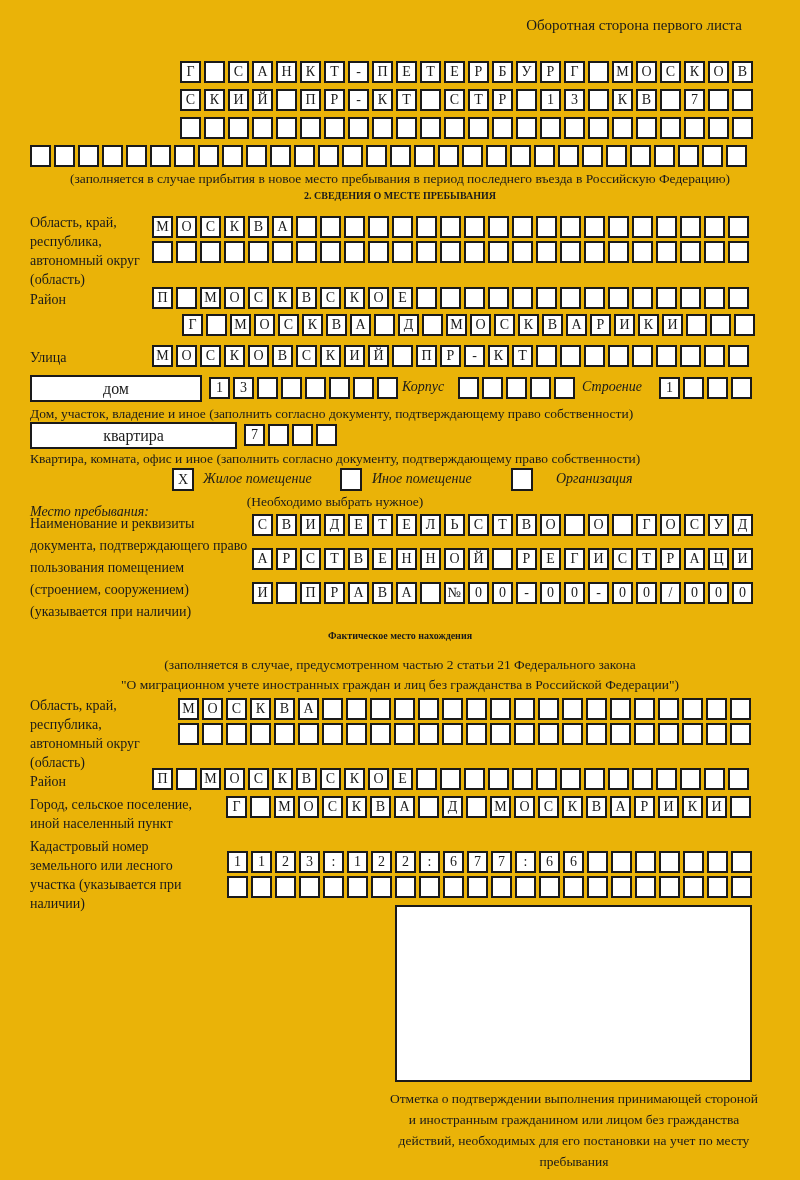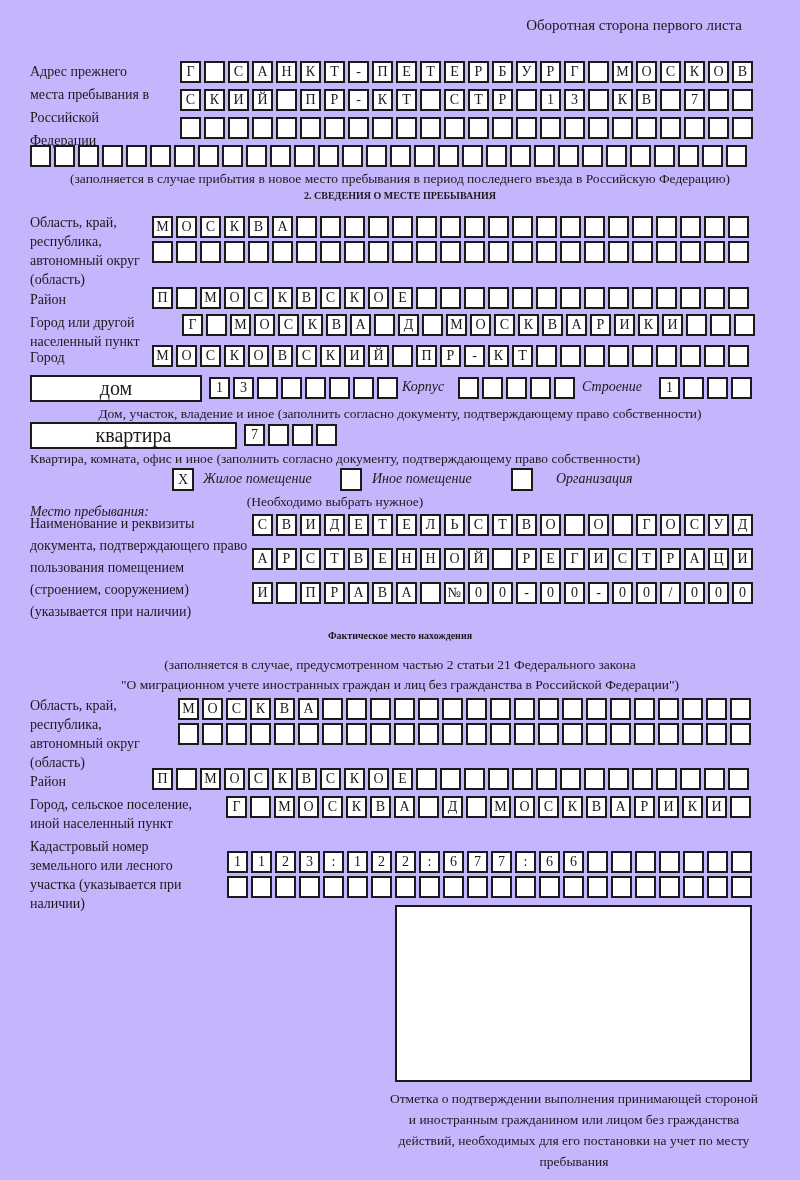--- a/index.html
+++ b/index.html
@@ -1,40 +1,39 @@
 <!DOCTYPE html>
 <html><head>
 <meta charset="utf-8">
 <style>
   html,body{margin:0;padding:0;background:#fff;}
-  #page{position:relative;width:800px;height:1180px;background:#c4b5fd;
+  #page{position:relative;width:800px;height:1180px;background:#eab308;
         font-family:"Liberation Serif","DejaVu Serif",serif;color:#1a1a1a;overflow:hidden;}
   .abs{position:absolute;}
   .lbl{font-size:14px;line-height:19px;}
   .lbl-wide{font-size:14px;line-height:23px;}
   .cap{font-size:13.5px;text-align:center;}
   .title{font-size:10px;font-weight:700;text-align:center;}
   .boxrow{display:flex;gap:3px;}
   .cbox{width:17px;height:18px;border:2px solid #1a1a1a;display:flex;align-items:center;
         justify-content:center;font-size:14px;line-height:1;flex:0 0 auto;background:#fff;}
   .chk{width:18px;height:19px;border:2px solid #1a1a1a;display:flex;align-items:center;
        justify-content:center;font-size:14px;background:#fff;}
   .frect{border:2px solid #1a1a1a;display:flex;align-items:center;justify-content:center;
-         font-size:20px;background:#fff;}
+         font-size:16px;background:#fff;}
   .inline-lbl{font-size:14px;font-style:italic;}
   .stampbox{border:2px solid #1a1a1a;background:#fff;}
 </style>
 </head>
 <body>
 
 <div id="page">
 
   <div class="abs" style="top:17px;right:58px;font-size:15px;">Оборотная сторона первого листа</div>
 
-  <div class="abs lbl-wide" style="left:30px;top:60px;width:125px;">Адрес прежнего места пребывания в Российской Федерации</div>
   <div class="abs boxrow" style="left:180px;top:61px;">
       <div class="cbox">Г</div>
       <div class="cbox"></div>
       <div class="cbox">С</div>
       <div class="cbox">А</div>
       <div class="cbox">Н</div>
       <div class="cbox">К</div>
       <div class="cbox">Т</div>
       <div class="cbox">-</div>
       <div class="cbox">П</div>
@@ -220,21 +219,20 @@
       <div class="cbox"></div>
       <div class="cbox"></div>
       <div class="cbox"></div>
       <div class="cbox"></div>
       <div class="cbox"></div>
       <div class="cbox"></div>
       <div class="cbox"></div>
       <div class="cbox"></div>
     </div>
 
-  <div class="abs lbl" style="left:30px;top:313px;width:150px;">Город или другой населенный пункт</div>
   <div class="abs boxrow" style="left:182px;top:314px;">
       <div class="cbox">Г</div>
       <div class="cbox"></div>
       <div class="cbox">М</div>
       <div class="cbox">О</div>
       <div class="cbox">С</div>
       <div class="cbox">К</div>
       <div class="cbox">В</div>
       <div class="cbox">А</div>
       <div class="cbox"></div>
@@ -248,21 +246,21 @@
       <div class="cbox">А</div>
       <div class="cbox">Р</div>
       <div class="cbox">И</div>
       <div class="cbox">К</div>
       <div class="cbox">И</div>
       <div class="cbox"></div>
       <div class="cbox"></div>
       <div class="cbox"></div>
     </div>
 
-  <div class="abs lbl" style="left:30px;top:348px;">Город</div>
+  <div class="abs lbl" style="left:30px;top:348px;">Улица</div>
   <div class="abs boxrow" style="left:152px;top:345px;">
       <div class="cbox">М</div>
       <div class="cbox">О</div>
       <div class="cbox">С</div>
       <div class="cbox">К</div>
       <div class="cbox">О</div>
       <div class="cbox">В</div>
       <div class="cbox">С</div>
       <div class="cbox">К</div>
       <div class="cbox">И</div>
@@ -303,21 +301,21 @@
       <div class="cbox"></div>
       <div class="cbox"></div>
     </div>
   <div class="abs inline-lbl" style="left:582px;top:379px;">Строение</div>
   <div class="abs boxrow" style="left:659px;top:377px;">
       <div class="cbox">1</div>
       <div class="cbox"></div>
       <div class="cbox"></div>
       <div class="cbox"></div>
     </div>
-  <div class="abs cap" style="left:30px;top:406px;width:740px;text-align:center;">Дом, участок, владение и иное (заполнить согласно документу, подтверждающему право собственности)</div>
+  <div class="abs cap" style="left:30px;top:406px;width:740px;text-align:left;">Дом, участок, владение и иное (заполнить согласно документу, подтверждающему право собственности)</div>
 
   <div class="abs frect" style="left:30px;top:422px;width:203px;height:23px;">квартира</div>
   <div class="abs boxrow" style="left:244px;top:424px;">
       <div class="cbox">7</div>
       <div class="cbox"></div>
       <div class="cbox"></div>
       <div class="cbox"></div>
     </div>
   <div class="abs cap" style="left:30px;top:451px;width:740px;text-align:left;">Квартира, комната, офис и иное (заполнить согласно документу, подтверждающему право собственности)</div>
 

